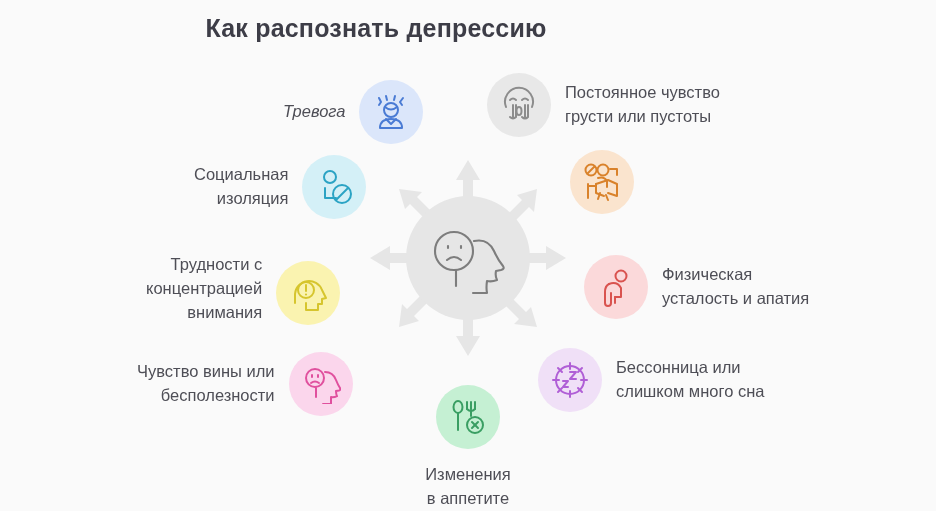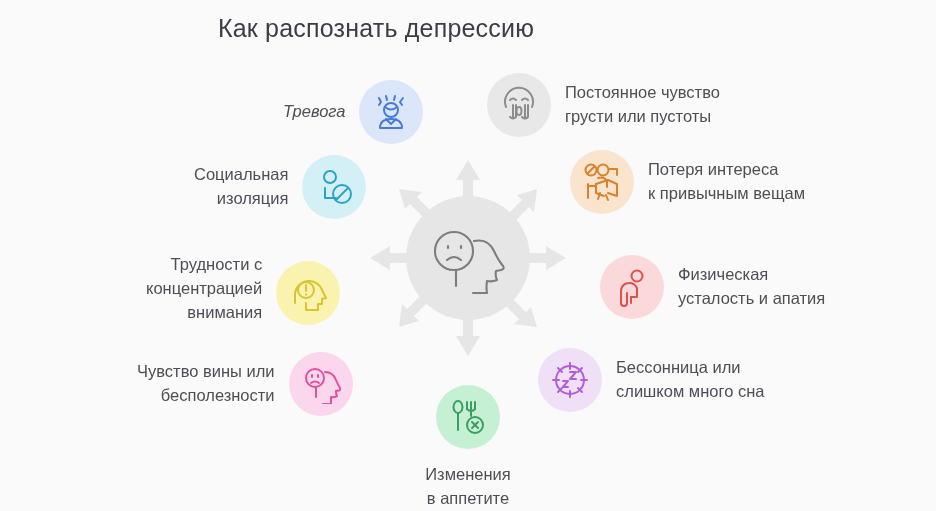--- a/index.html
+++ b/index.html
@@ -20,21 +20,21 @@
     width: 936px;
     height: 511px;
   }
   .page-title {
     position: absolute;
     top: 14px;
     left: 0;
     width: 752px;
     text-align: center;
     font-size: 25px;
-    font-weight: normal;
+    font-weight: bold;
     color: #3d3d47;
     letter-spacing: 0.2px;
   }
 
   
   .hub {
     position: absolute;
     left: 368px;
     top: 158px;
     width: 200px;
@@ -73,21 +73,21 @@
   .node.left .node-label  { text-align: right; }
   .node.right .node-label { text-align: left; }
   .node.below .node-label { text-align: center; }
 
   
   #node-anxiety         { left: 283px; top: 80px; font-style: italic; }
   #node-sadness         { left: 487px; top: 73px; }
   #node-isolation       { left: 166px; top: 155px; margin-left: 28px; }
   #node-interest-loss   { left: 570px; top: 150px; }
   #node-concentration   { left: 146px; top: 253px; align-items: flex-end; }
-  #node-fatigue         { left: 600px; top: 255px; }
+  #node-fatigue         { left: 584px; top: 255px; }
   #node-guilt           { left: 137px; top: 352px; }
   #node-insomnia        { left: 538px; top: 348px; }
   #node-appetite        { left: 403px; top: 385px; width: 130px; }
 </style>
 </head>
 <body>
 
 <div id="canvas">
 
   <div class="page-title">Как распознать депрессию</div>
@@ -179,22 +179,20 @@
           <circle cx="21" cy="8" r="5.5"></circle>
           <path d="M28 7 l7 0 l0 6"></path>
           <path d="M16 16 q6 -2 9 3 l0 6"></path>
           <path d="M14 22 l12 -4 l9 4 l0 12 l-9 -3"></path>
           <path d="M14 22 l0 9 l8 3"></path>
           <path d="M6 22 l0 14 M6 24 l8 0"></path>
           <path d="M18 31 l-2 6 M24 33 l2 5"></path>
         </g>
       </svg>
     </div>
-    <div class="node-label">Потеря интереса
-к привычным вещам</div>
   </div>
 
   <div class="node left" id="node-concentration">
     <div class="badge" style="background:#faf3b0">
       <svg width="40" height="40" viewBox="0 0 40 40">
         <g fill="none" stroke="#d6c52e" stroke-width="2" stroke-linecap="round" stroke-linejoin="round">
           <path d="M7 30 l0 -9 a14 14 0 0 1 27 -4 l4 8 l-4 1 l0 5 l-4 0 l0 6 l-12 0 l0 -7"></path>
           <circle cx="18" cy="17" r="8"></circle>
           <line x1="18" y1="12" x2="18" y2="18"></line>
           <circle cx="18" cy="21.5" r="1.1" fill="#d6c52e" stroke="none"></circle>

